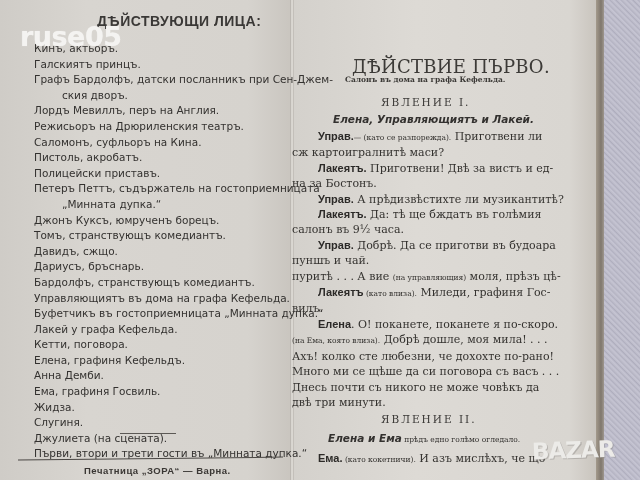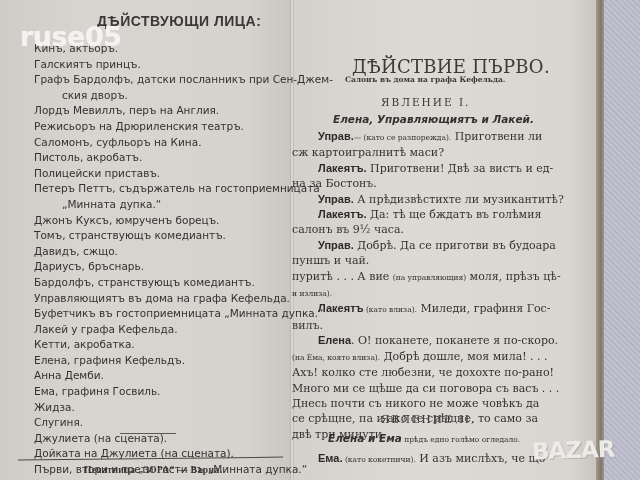--- a/index.html
+++ b/index.html
@@ -51,21 +51,21 @@
   .cast-list .indent { padding-left:28px; }
   .cast-divider {
     position:absolute; left:120px; top:433px; width:56px; height:1px; background:#5c5955;
   }
   .footer-rule {
     position:absolute; left:18px; top:458px; width:265px; height:1px; background:#4a4744;
     transform:rotate(-0.6deg);
   }
   .printer {
     position:absolute; left:84px; top:465px;
-    font-family:Liberation Serif, serif; font-size:9.5px; font-weight:bold;
+    font-family:Liberation Sans, sans-serif; font-size:9.5px; font-weight:bold;
     color:#3a3734; letter-spacing:0.5px;
   }
 
   
   .act-title {
     position:absolute; left:352px; top:56px;
     font-family:"DejaVu Serif", serif; font-size:18px; color:#3c3a37; letter-spacing:0.3px;
   }
   .setting {
     position:absolute; left:345px; top:75px;
@@ -128,28 +128,27 @@
     <div class="row">Петеръ Петтъ, съдържатель на гостоприемницата</div>
     <div class="row indent">„Минната дупка.“</div>
     <div class="row">Джонъ Куксъ, юмрученъ борецъ.</div>
     <div class="row">Томъ, странствующъ комедиантъ.</div>
     <div class="row">Давидъ, сжщо.</div>
     <div class="row">Дариусъ, бръснарь.</div>
     <div class="row">Бардолфъ, странствующъ комедиантъ.</div>
     <div class="row">Управляющиятъ въ дома на графа Кефельда.</div>
     <div class="row">Буфетчикъ въ гостоприемницата „Минната дупка.“</div>
     <div class="row">Лакей у графа Кефельда.</div>
-    <div class="row">Кетти, акробатка.</div>
+    <div class="row">Кетти, поговора.</div>
     <div class="row">Елена, графиня Кефельдъ.</div>
     <div class="row">Анна Демби.</div>
     <div class="row">Ема, графиня Госвиль.</div>
     <div class="row">Жидза.</div>
     <div class="row">Слугиня.</div>
     <div class="row">Джулиета (на сцената).</div>
-    <div class="row">Дойката на Джулиета (на сцената).</div>
     <div class="row">Първи, втори и трети гости въ „Минната дупка.“</div>
   </div>
 <div class="cast-divider"></div>
 <div class="footer-rule"></div>
 <div class="printer">Печатница „ЗОРА“ — Варна.</div>
 
 <div class="act-title">ДѢЙСТВИЕ ПЪРВО.</div>
 <div class="setting">Салонъ въ дома на графа Кефельда.</div>
 <div class="scene-title" style="left:381px; top:96px;">ЯВЛЕНИЕ I.</div>
 <div class="scene-cast" style="left:333px; top:113px;">Елена, Управляющиятъ и Лакей.</div>
@@ -157,29 +156,27 @@
     <div class="ln in1"><span class="sp">Управ.</span><span class="dir">— (като се разпорежда).</span><span> Приготвени ли</span></div>
     <div class="ln in0"><span>сж картоигралнитѣ маси?</span></div>
     <div class="ln in1"><span class="sp">Лакеятъ.</span><span> Приготвени! Двѣ за вистъ и ед-</span></div>
     <div class="ln in0"><span>на за Бостонъ.</span></div>
     <div class="ln in1"><span class="sp">Управ.</span><span> А прѣдизвѣстихте ли музикантитѣ?</span></div>
     <div class="ln in1"><span class="sp">Лакеятъ.</span><span> Да: тѣ ще бждатъ въ голѣмия</span></div>
     <div class="ln in0"><span>салонъ въ 9½ часа.</span></div>
     <div class="ln in1"><span class="sp">Управ.</span><span> Добрѣ. Да се приготви въ будоара</span></div>
     <div class="ln in0"><span>пуншъ и чай.</span></div>
     <div class="ln in0"><span>пуритѣ . . . А вие </span><span class="dir">(на управляющия)</span><span> моля, прѣзъ цѣ-</span></div>
-    <div class="ln in0"><span class="dir">и излиза).</span></div>
     <div class="ln in1"><span class="sp">Лакеятъ</span><span class="dir"> (като влиза).</span><span> Миледи, графиня Гос-</span></div>
     <div class="ln in0"><span>вилъ.</span></div>
     <div class="ln in1"><span class="sp">Елена</span><span>. О! поканете, поканете я по-скоро.</span></div>
     <div class="ln in0"><span class="dir">(на Ема, която влиза).</span><span> Добрѣ дошле, моя мила! . . .</span></div>
     <div class="ln in0"><span>Ахъ! колко сте любезни, че дохохте по-рано!</span></div>
     <div class="ln in0"><span>Много ми се щѣше да си поговора съ васъ . . .</span></div>
     <div class="ln in0"><span>Днесь почти съ никого не може човѣкъ да</span></div>
-    <div class="ln in0"><span>се срѣщне, па и ако се срѣщне, то само за</span></div>
     <div class="ln in0"><span>двѣ три минути.</span></div>
   </div>
 <div class="scene-title" style="left:381px; top:413px;">ЯВЛЕНИЕ II.</div>
 <div class="scene-cast" style="left:328px; top:432px;">
   <span>Елена и Ема</span><span class="small"> прѣдъ едно голѣмо огледало.</span>
 </div>
 <div class="dialogue" id="dialogue2" style="top:451px;">
     <div class="ln in1"><span class="sp">Ема.</span><span class="dir"> (като кокетничи).</span><span> И азъ мислѣхъ, че що</span></div>
   </div>
 

